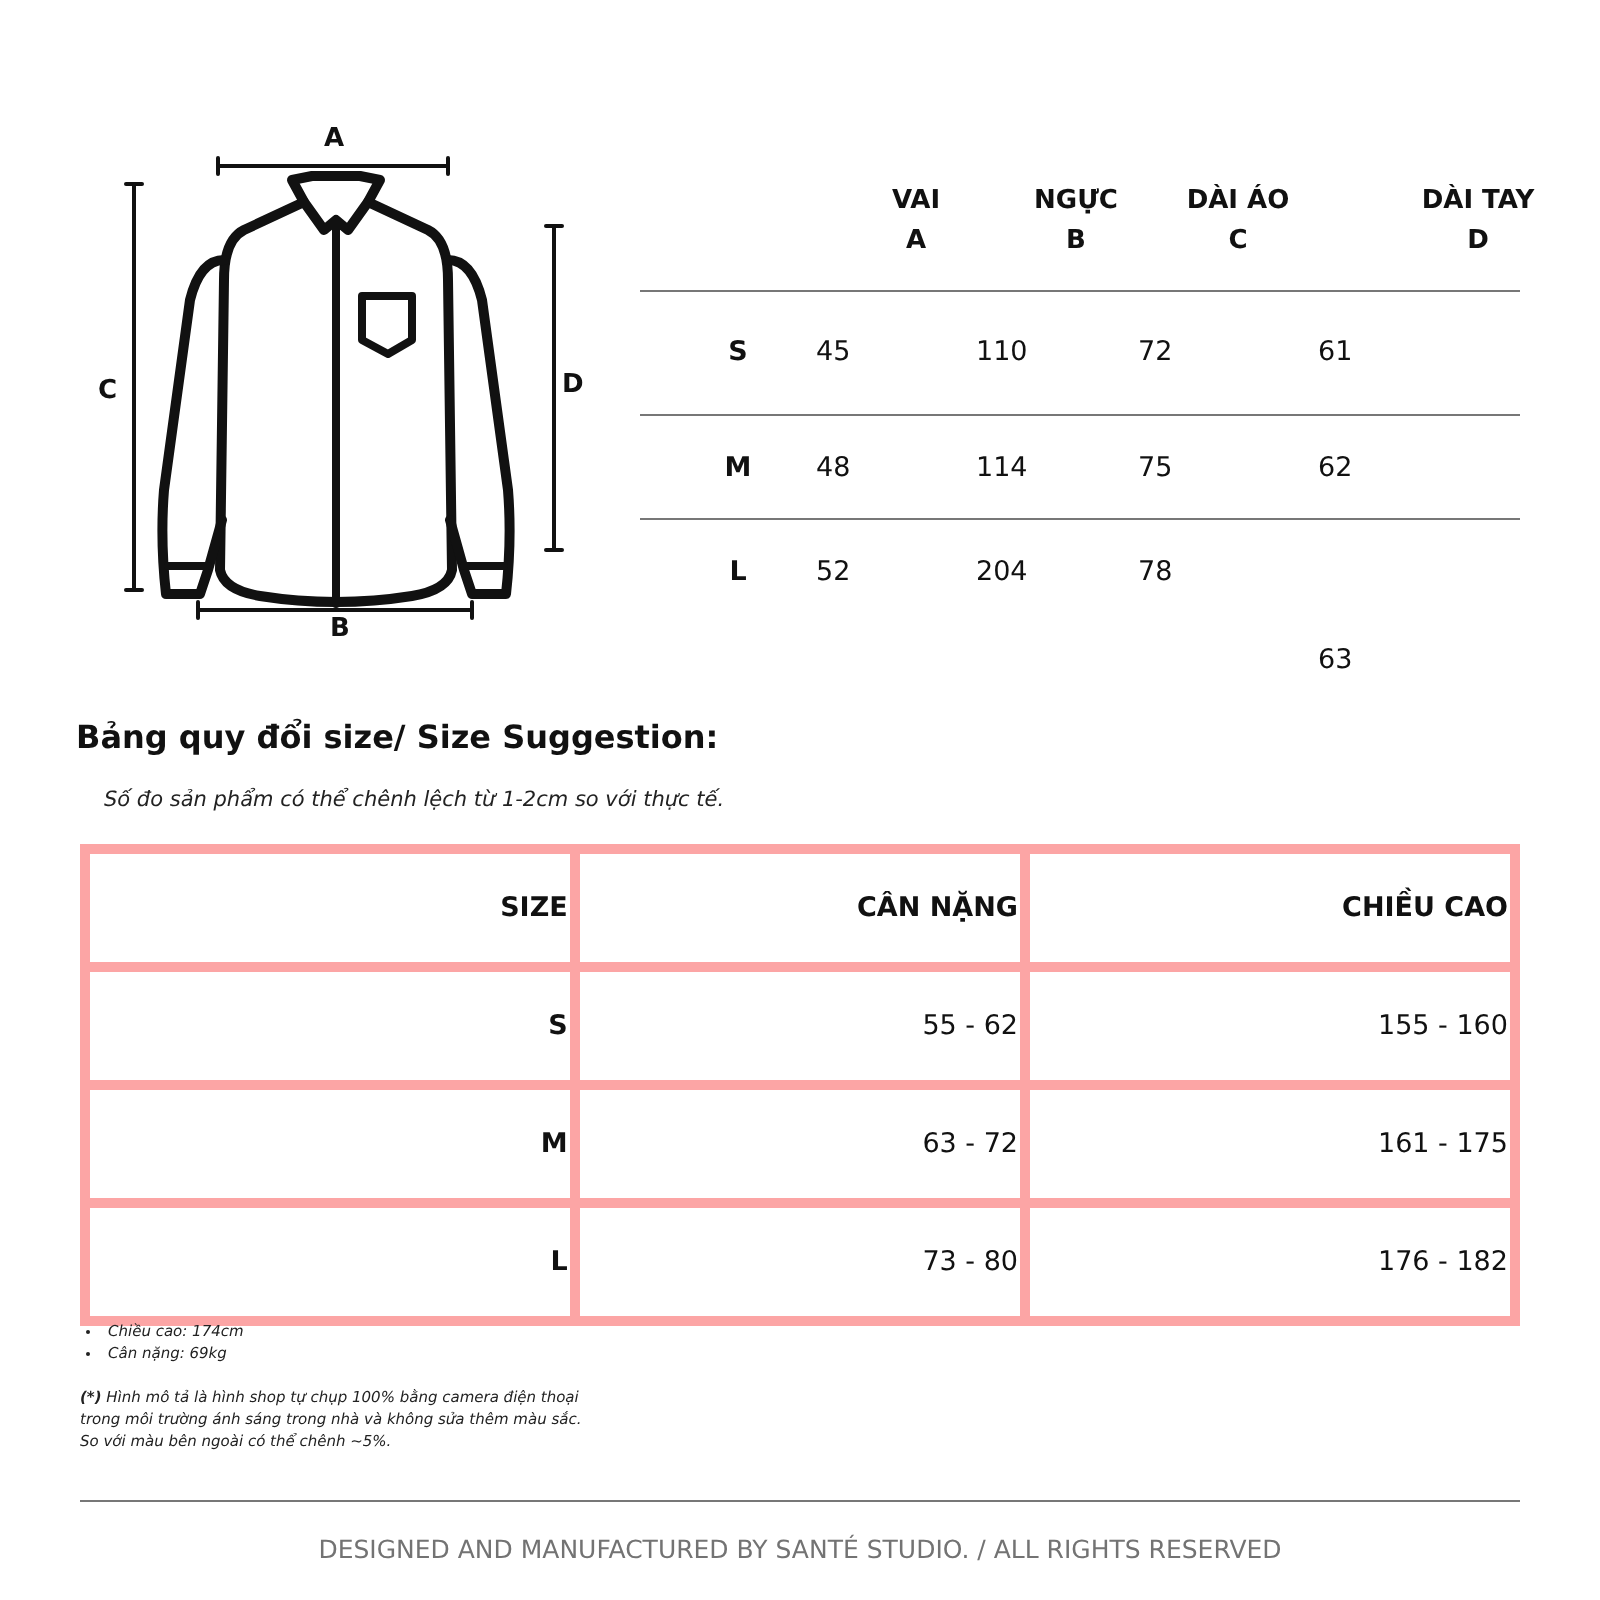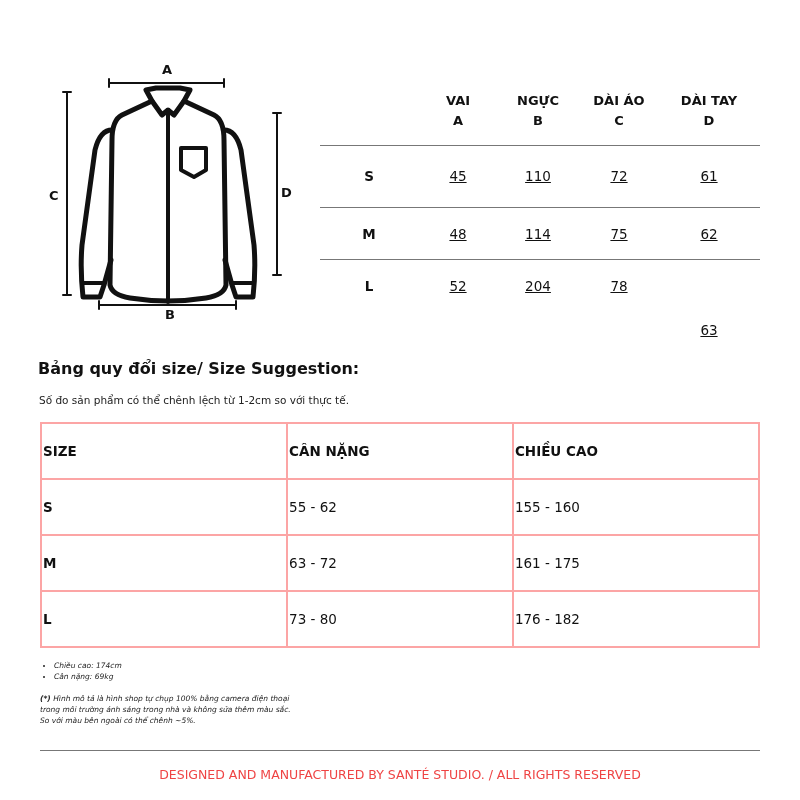--- a/index.html
+++ b/index.html
@@ -3,36 +3,36 @@
   <meta charset="utf-8">
   <style>
     html, body { margin: 0; padding: 0; background: #ffffff; }
     body { width: 800px; height: 800px; position: relative; overflow: hidden;
            font-family: "DejaVu Sans", sans-serif; color: #111; }
     .shirt-svg { position: absolute; left: 40px; top: 60px; width: 260px; height: 270px; }
     .dim-label { position: absolute; font-weight: bold; font-size: 13px; color: #111; }
 
     .meas-head { position: absolute; top: 91px; text-align: center; font-weight: bold; font-size: 13px; line-height: 20px; width: 100px; }
     .meas-line { position: absolute; left: 320px; width: 440px; height: 1px; background: #777; }
-    .meas-cell { position: absolute; width: 100px; text-align: center; font-size: 13.5px; text-decoration: underline; }
+    .meas-cell { position: absolute; width: 100px; font-size: 13.5px; }
     .meas-size { position: absolute; width: 40px; text-align: center; font-weight: bold; font-size: 13.5px; }
 
     .title { position: absolute; left: 38px; top: 359px; font-size: 16px; font-weight: bold; }
-    .subtitle { position: absolute; left: 39px; top: 394px; font-size: 10.5px; color: #222; }
+    .subtitle { position: absolute; left: 52px; top: 394px; font-size: 10.5px; font-style: italic; color: #222; }
 
     table.sug { position: absolute; left: 40px; top: 422px; width: 720px; border-collapse: collapse; }
-    table.sug td, table.sug th { border: 2px solid #fca5a5; height: 52px; text-align: left; font-size: 13.5px; }
+    table.sug td, table.sug th { border: 5px solid #fca5a5; height: 52px; text-align: right; font-size: 13.5px; }
     table.sug th { font-weight: bold; }
     table.sug td.size { font-weight: bold; }
 
     .notes { position: absolute; left: 40px; top: 660px; font-size: 7.5px; font-style: italic; color: #222; line-height: 11px; }
     .notes ul { margin: 0; padding-left: 14px; }
     .notes li { list-style: disc; }
     .footer-line { position: absolute; left: 40px; top: 750px; width: 720px; height: 1px; background: #777; }
-    .footer { position: absolute; left: 0; top: 767px; width: 800px; text-align: center; font-size: 12.5px; color: #ef4444; }
+    .footer { position: absolute; left: 0; top: 767px; width: 800px; text-align: center; font-size: 12.5px; color: #737373; }
   </style>
 </head>
 <body>
 
 <svg class="shirt-svg" viewBox="40 60 260 270" xmlns="http://www.w3.org/2000/svg">
   <g fill="none" stroke="#111" stroke-linejoin="round" stroke-linecap="round">
 
     <line x1="109" y1="83" x2="224" y2="83" stroke-width="2"></line>
     <line x1="109" y1="79" x2="109" y2="87" stroke-width="2"></line>
     <line x1="224" y1="79" x2="224" y2="87" stroke-width="2"></line>
@@ -75,21 +75,21 @@
     <div>A</div>
   </div>
   <div class="meas-head" style="left:488px;">
     <div>NGỰC</div>
     <div>B</div>
   </div>
   <div class="meas-head" style="left:569px;">
     <div>DÀI ÁO</div>
     <div>C</div>
   </div>
-  <div class="meas-head" style="left:659px;">
+  <div class="meas-head" style="left:689px;">
     <div>DÀI TAY</div>
     <div>D</div>
   </div>
 
   <div class="meas-line" style="top:145px;"></div>
   <div class="meas-line" style="top:207px;"></div>
   <div class="meas-line" style="top:259px;"></div>
 
   <div>
     <span class="meas-size" style="left:349px; top:168px;">S</span>

